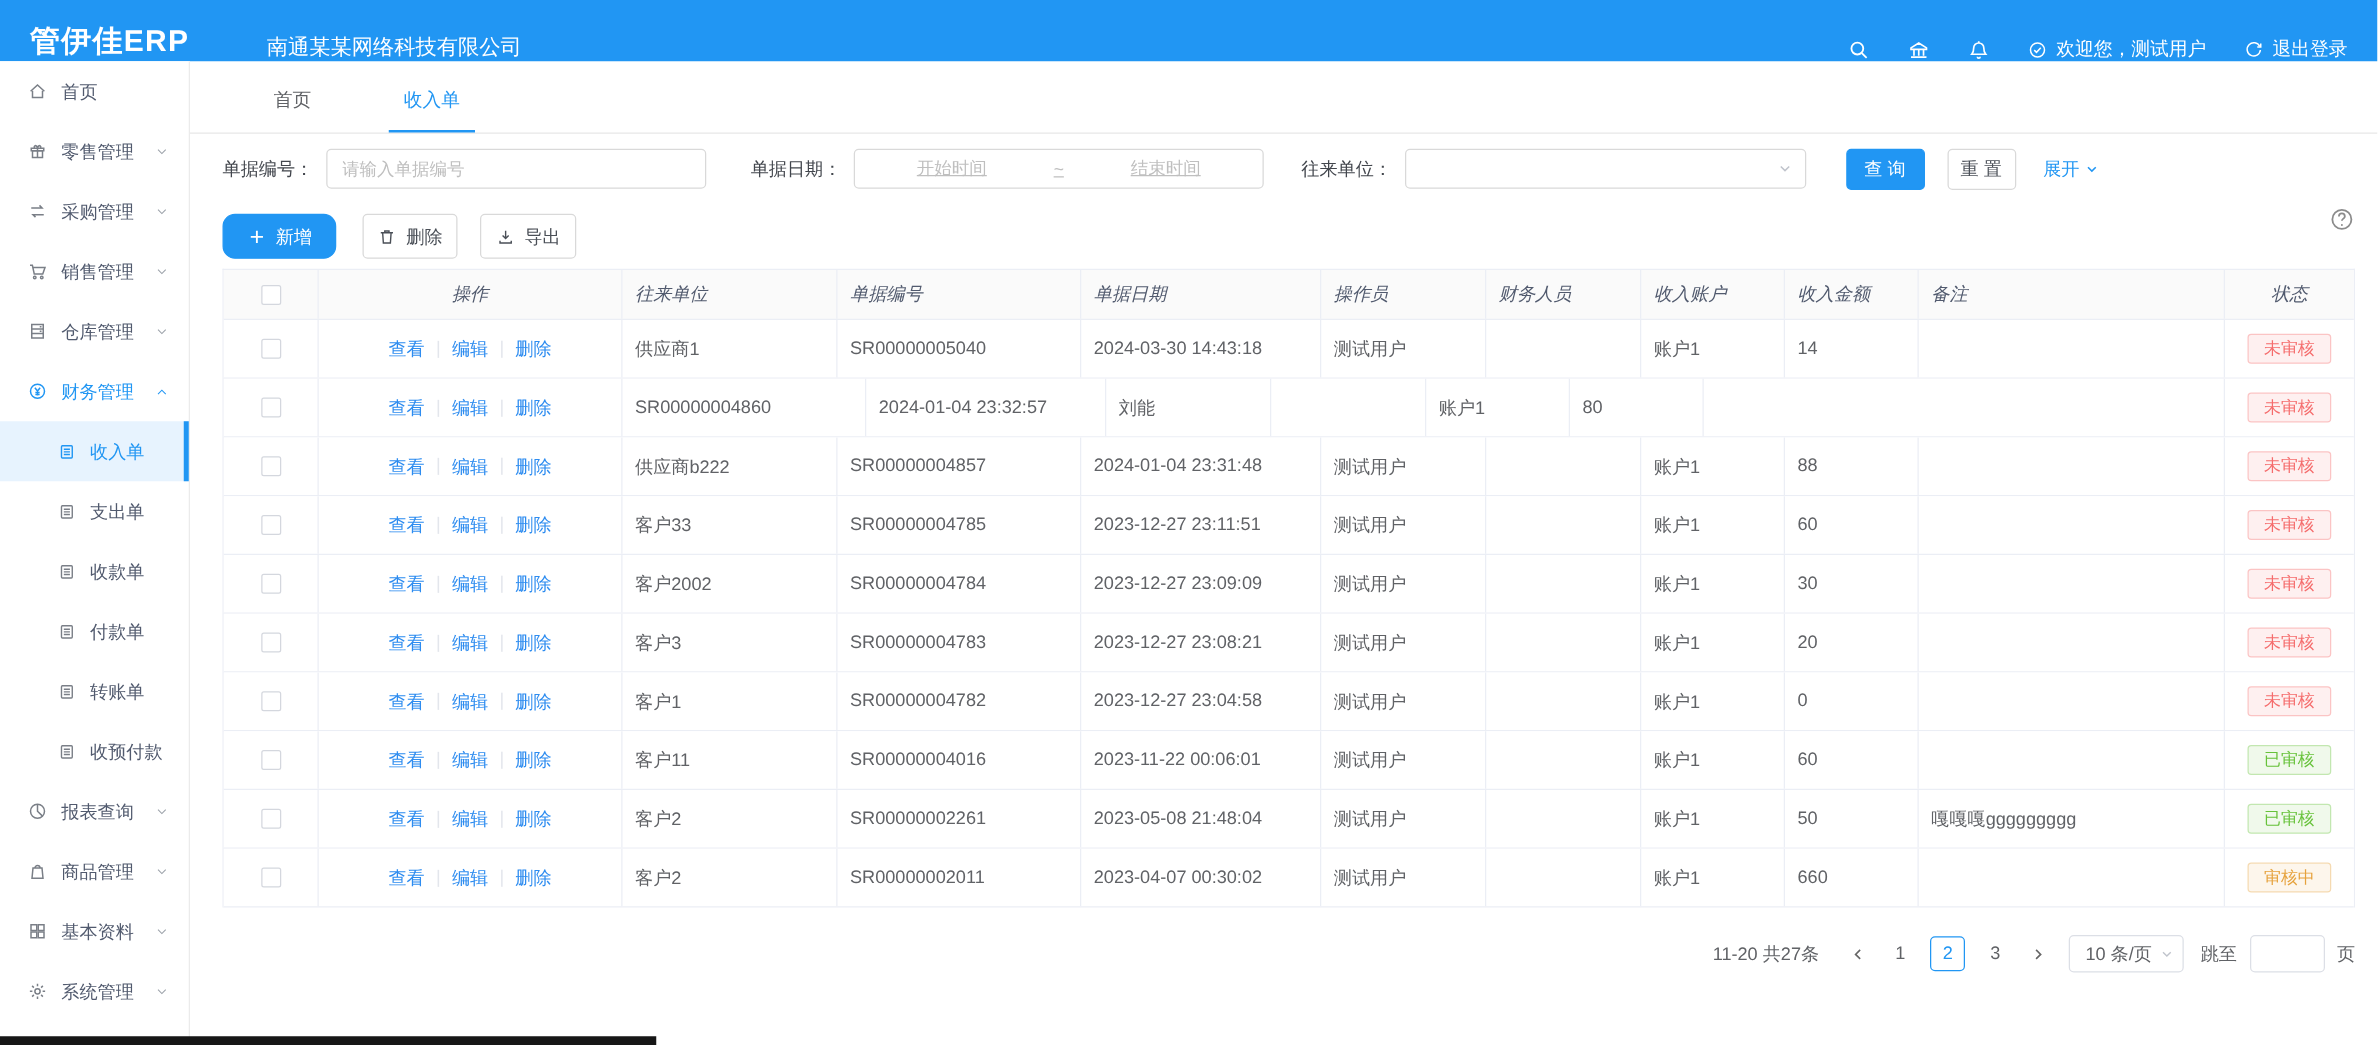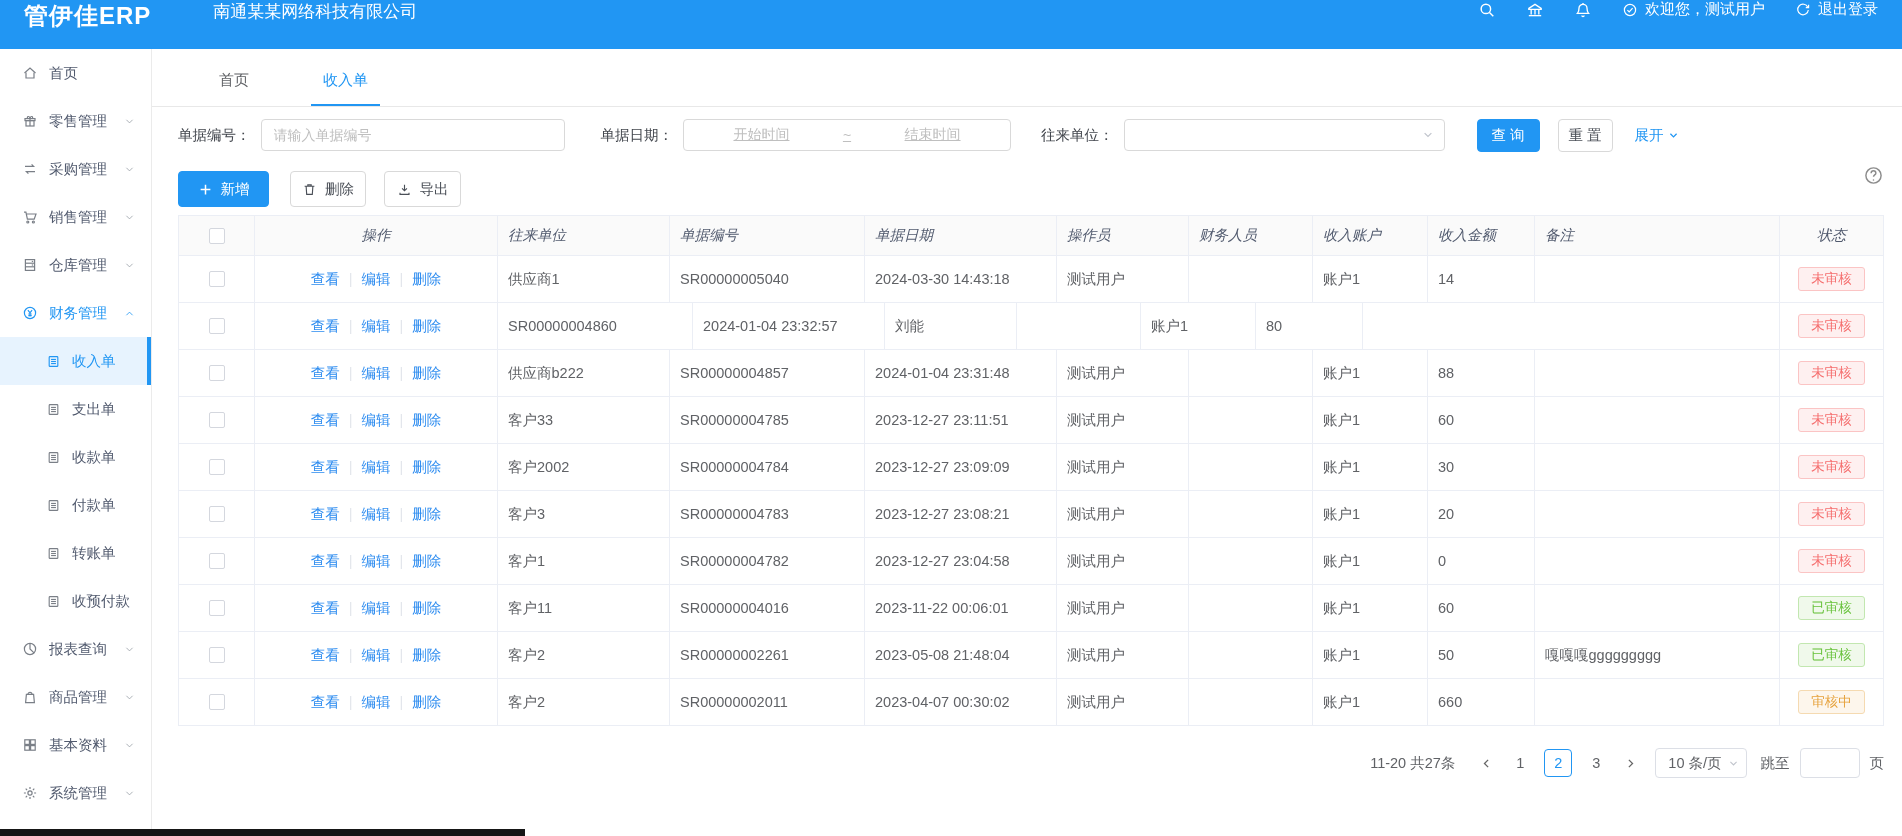--- a/index.html
+++ b/index.html
@@ -1,21 +1,21 @@
 <!DOCTYPE html>
 <html><head>
 <meta charset="utf-8">
 <style>
   * { margin:0; padding:0; box-sizing:border-box; }
   html,body { width:1902px; height:836px; overflow:hidden; background:#fff;
     font-family:"Liberation Sans","DejaVu Sans",sans-serif; }
   .app { position:relative; width:1902px; height:836px; background:#fff; }
 
   
-  .topbar { height:49px; background:#2196f3; display:flex; align-items:flex-start; color:#fff; }
+  .topbar { height:49px; background:#2196f3; display:flex; align-items:flex-end; color:#fff; }
   .logo { font-size:24px; font-weight:bold; margin-left:24px; letter-spacing:1px; white-space:nowrap; }
   .company { font-size:17px; margin-left:62px; white-space:nowrap; }
   .topbar-right { margin-left:auto; display:flex; align-items:center; gap:30px; margin-right:24px; }
   .tb-icon { font-size:18px; display:flex; align-items:center; cursor:pointer; }
   .tb-group { display:flex; align-items:center; gap:7px; font-size:15px; cursor:pointer; white-space:nowrap; }
   .tb-group .icn { font-size:16px; }
   .icn svg { width:1em; height:1em; display:block; }
 
   
   .body { display:flex; height:787px; }
@@ -60,21 +60,21 @@
   .btn-primary { background:#2196f3; color:#fff; border:1px solid #2196f3; }
   .btn-plain { background:#fff; color:#4a4f57; border:1px solid #d9d9d9; }
   .btn-search { width:63px; margin-left:32px; }
   .btn-reset { width:55px; margin-left:18px; }
   .expand-link { color:#2196f3; font-size:14.5px; margin-left:22px; display:flex; align-items:center; gap:4px; cursor:pointer; }
   .expand-link .icn { font-size:11px; }
 
   
   .actions { margin-top:20px; display:flex; align-items:center; }
   .btn-act { height:36px; font-size:14.5px; }
-  .btn-add { width:91px; }
+  .btn-add { width:91px;border-radius:10px; }
   .btn-del { width:76px; margin-left:21px; }
   .btn-exp { width:77px; margin-left:18px; }
   .btn .icn { margin-right:8px; font-size:15px; }
   .help { margin-left:auto; font-size:21px; color:#8c8c8c; cursor:pointer; align-self:flex-start; margin-top:-6px; }
 
   
   .table { margin-top:8px; border:1px solid #ebeef5; border-bottom:none; width:1706px; font-size:14.5px; }
   .trow { display:flex; border-bottom:1px solid #ebeef5; align-items:stretch; }
   .trow.head { background:#fafafa; height:40px; color:#515a6e;font-style:italic; }
   .trow.data { height:47px; background:#fff; color:#606266; }

